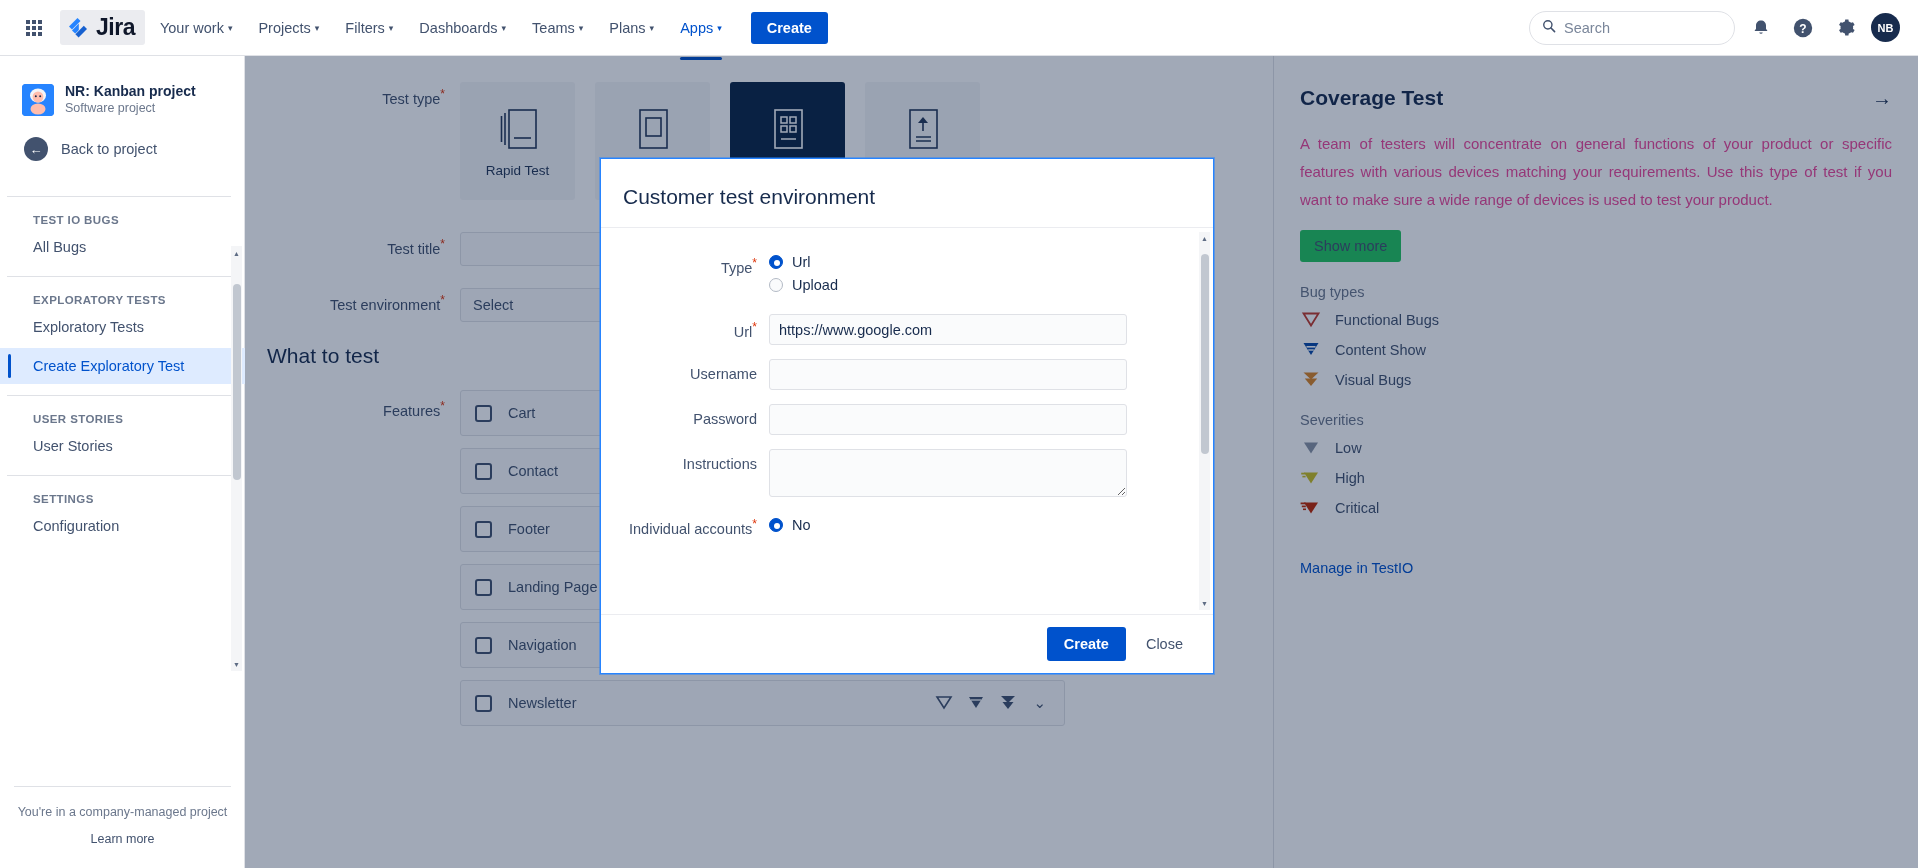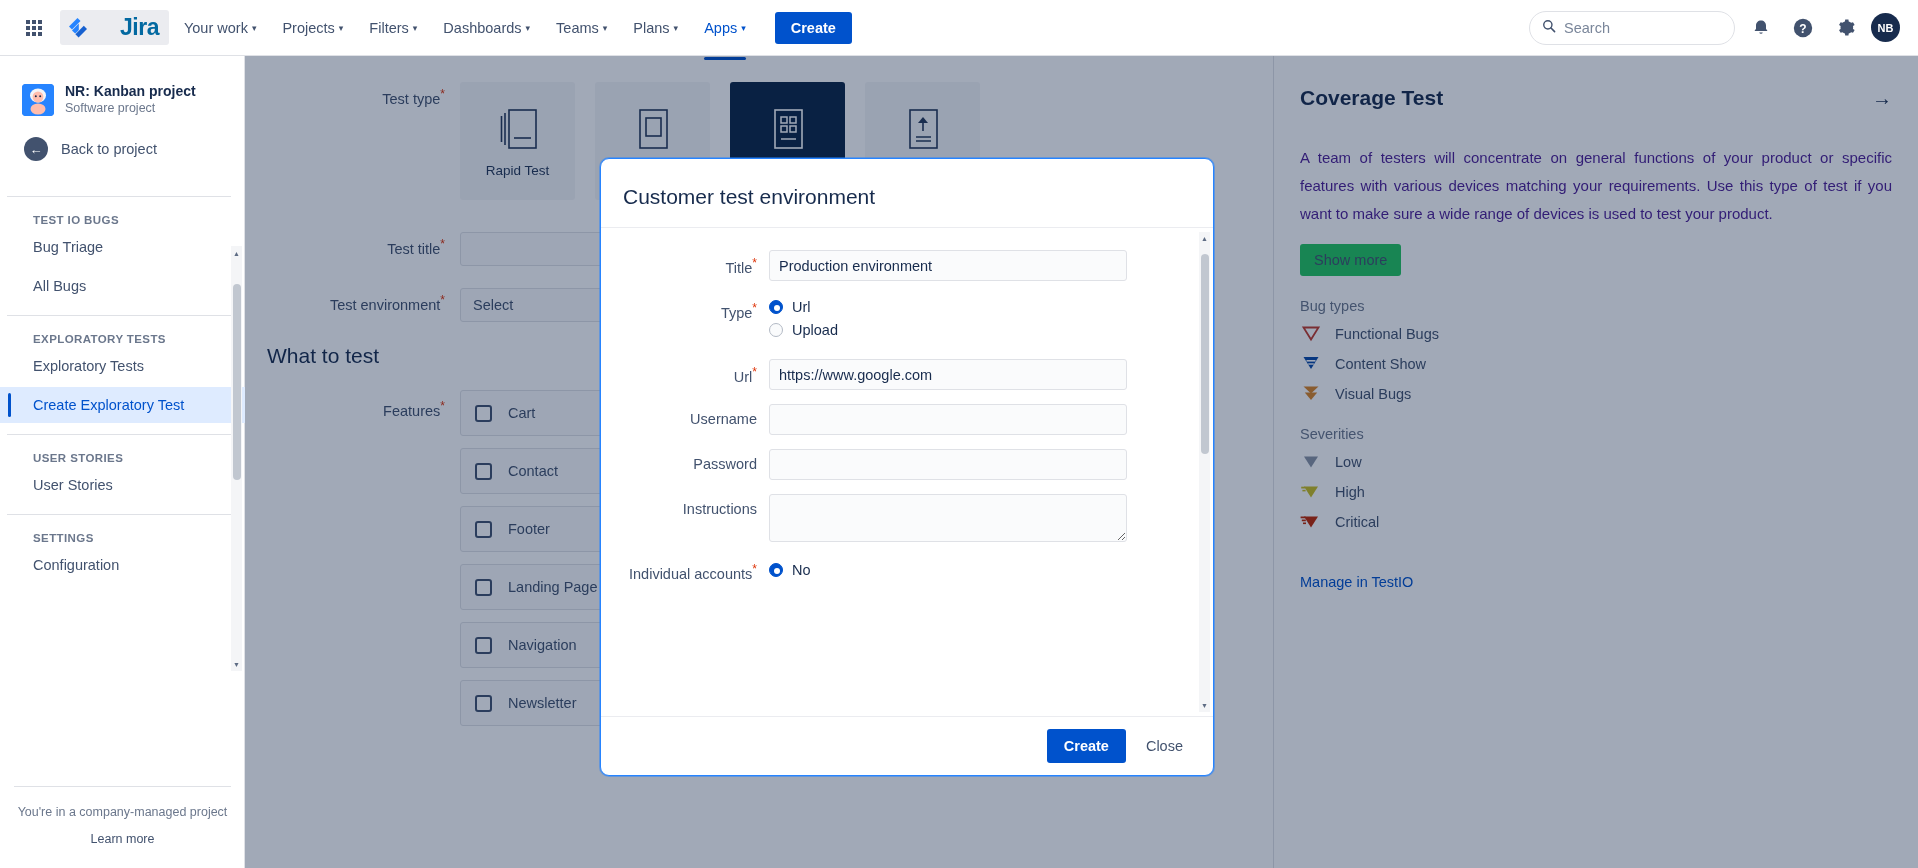--- a/index.html
+++ b/index.html
@@ -19,21 +19,21 @@
   }
   .grid-icon { width:32px; height:32px; display:flex; align-items:center; justify-content:center; cursor:pointer; border-radius:3px; }
   .grid-icon .dots { display:grid; grid-template-columns:repeat(3,4px); grid-template-rows:repeat(3,4px); gap:2px; }
   .grid-icon .dots i { background:#42526e; display:block; width:4px; height:4px; }
   .jira-logo {
     display:flex; align-items:center; gap:6px; padding:4px 10px 4px 6px;
     background:#ebecf0; border-radius:3px; margin-left:6px; cursor:pointer;
   }
   .jira-logo .mark { width:24px; height:24px; position:relative; }
   .jira-logo .mark svg { display:block; }
-  .jira-logo .wordmark { font-size:23px; font-weight:700; color:#0369a1; letter-spacing:-0.5px;margin-left:24px; }
+  .jira-logo .wordmark { font-size:23px; font-weight:700; color:#0f172a; letter-spacing:-0.5px; }
   .navitem {
     font-size:14.5px; color:#42526e; padding:8px 11px; border-radius:3px;
     cursor:pointer; white-space:nowrap; display:flex; align-items:center; gap:4px;
     position:relative;
   }
   .navitem.active { color:#0052cc; }
   .navitem.active::after {
     content:""; position:absolute; bottom:-16px; left:11px; right:11px; height:3px; background:#0052cc; border-radius:2px;
   }
   .caret { font-size:9px; line-height:1; position:relative; top:1px; }
@@ -135,39 +135,39 @@
   .chev { font-size:15px; color:#42526e; cursor:pointer; padding:0 4px; }
 
   
   .rpanel {
     position:absolute; top:56px; left:1273px; width:645px; height:812px;
     background:#fff; border-left:1px solid #dfe1e6; padding:30px 26px 0 26px; overflow:hidden;
   }
   .rp-head { display:flex; align-items:center; }
   .rp-title { font-size:21px; font-weight:600; color:#172b4d; }
   .rp-arrow { margin-left:auto; font-size:20px; color:#172b4d; cursor:pointer; }
-  .rp-body { font-size:15px; line-height:28px; color:#4c1d95; text-align:justify; margin-top:34px; }
+  .rp-body { font-size:15px; line-height:28px; color:#ec4899; text-align:justify; margin-top:20px; }
   .showmore {
     margin-top:16px; background:#22c55e; border:none; border-radius:3px;
     font-size:14.5px; color:#42526e; padding:8px 14px; cursor:pointer; font-family:inherit;
   }
   .rp-sub { font-size:14.5px; color:#6b778c; margin-top:22px; }
   .rp-line { display:flex; align-items:center; gap:13px; margin-top:10px; font-size:14.5px; color:#42526e; }
   .rp-link { font-size:14.5px; color:#0052cc; margin-top:42px; cursor:pointer; }
 
   
   .dim {
     position:absolute; top:56px; left:245px; width:1673px; height:812px;
     background:rgba(9,30,66,0.38); z-index:50; pointer-events:none;
   }
 
   
   .modal {
-    position:absolute; left:600px; top:158px; width:614px; height:618px;
-    background:#fff; border:1px solid #2684ff; border-radius:9px;
+    position:absolute; left:600px; top:158px; width:614px; height:516px;
+    background:#fff; border:1px solid #2684ff; border-radius:0;
     box-shadow:0 0 0 1px rgba(38,132,255,0.5); z-index:60;
     display:flex; flex-direction:column;
   }
   .modal-head { padding:26px 26px 18px 22px; border-bottom:1px solid #ebecf0; }
   .modal-title { font-size:21px; font-weight:400; color:#172b4d; }
   .modal-body { position:relative; flex:1; overflow:hidden; padding:22px 10px 10px 0; }
   .m-scroll { position:absolute; right:3px; top:4px; width:11px; bottom:4px; background:#f4f5f7; }
   .m-scroll .mthumb { position:absolute; left:2px; top:22px; width:8px; height:200px; background:#c1c7d0; border-radius:4px; }
   .m-arrow { position:absolute; right:3px; width:11px; height:13px; background:#f4f5f7; display:flex; align-items:center; justify-content:center; font-size:7px; color:#5e6c84; }
   .m-arrow.up { top:4px; } .m-arrow.dn { bottom:4px; }
@@ -307,21 +307,20 @@
   </div>
 
   <div class="back-row">
     <div class="back-circle">←</div>
     <div class="back-label">Back to project</div>
   </div>
 
   <div class="sb-scroll">
     <div class="sb-divider"></div>
     <div class="sb-section">TEST IO BUGS</div>
-    <div class="sb-item">Bug Triage</div>
     <div class="sb-item">All Bugs</div>
 
     <div class="sb-divider"></div>
     <div class="sb-section">EXPLORATORY TESTS</div>
     <div class="sb-item">Exploratory Tests</div>
     <div class="sb-item selected">Create Exploratory Test</div>
 
     <div class="sb-divider"></div>
     <div class="sb-section">USER STORIES</div>
     <div class="sb-item">User Stories</div>
@@ -531,26 +530,20 @@
 </div>
 
 <div class="dim"></div>
 
 <div class="modal">
   <div class="modal-head">
     <div class="modal-title">Customer test environment</div>
   </div>
 
   <div class="modal-body">
-    <div class="mrow">
-      <div class="mlabel">
-        <span>Title</span><span class="req">*</span>
-      </div>
-      <input class="minput" value="Production environment" style="">
-    </div>
 
     <div class="mrow">
       <div class="mlabel">
         <span>Type</span><span class="req">*</span>
       </div>
       <div class="radios">
         <div class="radio-line">
           <span class="rdot on"></span>
           <span>Url</span>
         </div>

